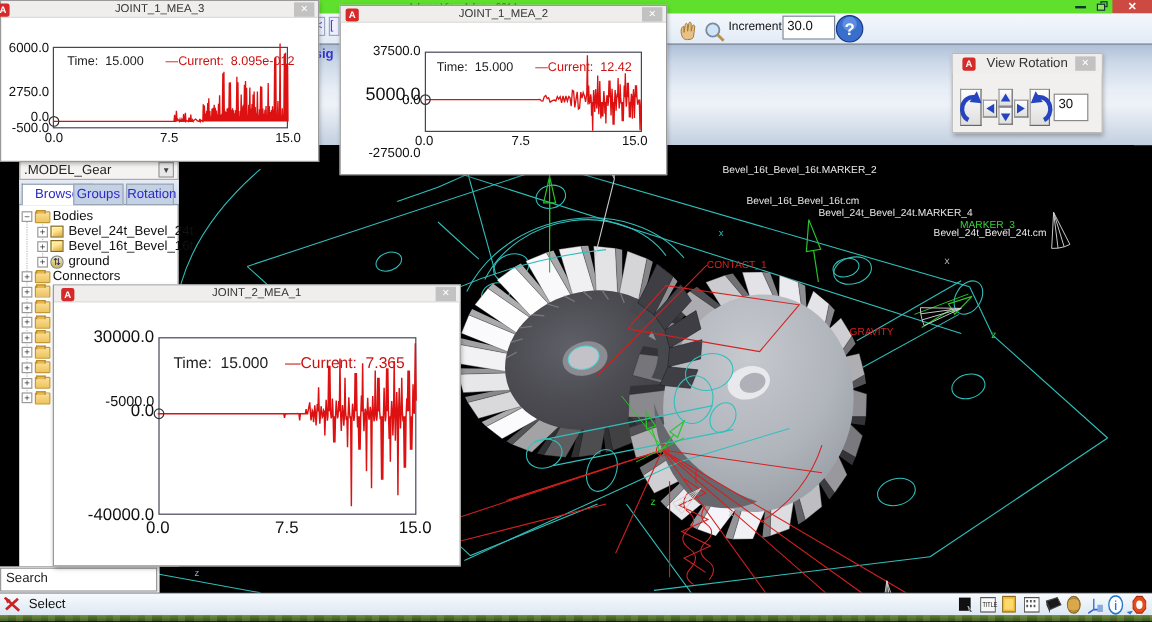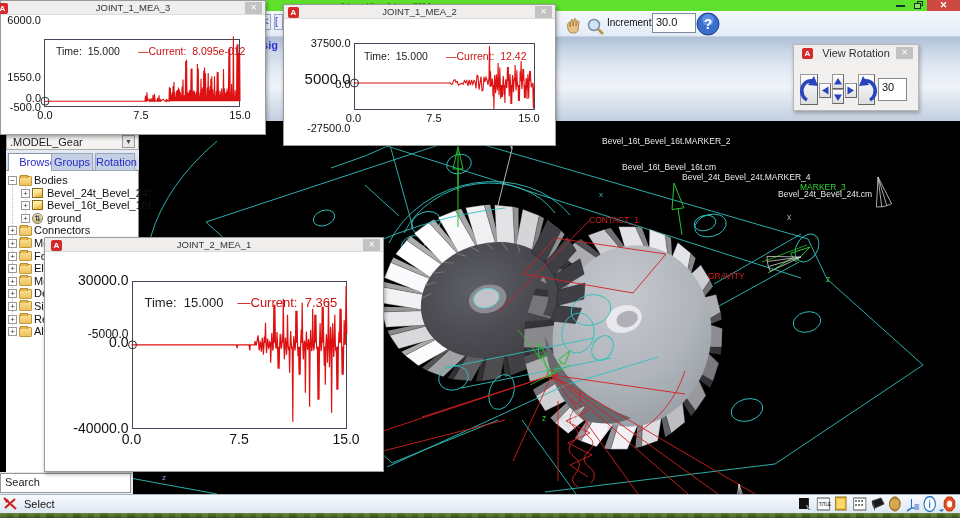--- a/index.html
+++ b/index.html
@@ -20,21 +20,21 @@
 #increment { left:607px; top:17px; font-size:10px; color:#111; }
 #incbox { left:652px; top:13px; width:44px; height:20px; background:#fff;
   border:1px solid #7a8a9a; font-size:11px; color:#111; padding:2px 0 12px 3px; }
 #ribbon { left:0; top:37px; width:960px; height:84px;
   background:linear-gradient(#aebfd6,#ccd8e8 18%,#e8eef6 45%,#eef2f8 60%,#d8e1ec 80%,#c2cfdf); }
 #esig { left:256px; top:39px; font-size:11px; color:#3434cc; font-weight:bold; }
 .tbfrag { top:14px; width:9px; height:16px; border:1px solid #9ab; background:#eef; color:#23c;
   font-size:10px; line-height:14px; overflow:hidden; }
 
 
-#lpanel { left:6px; top:121px; width:133px; height:351px; background:#fff;
+#lpanel { left:16px; top:121px; width:133px; height:351px; background:#fff;
   border-right:1px solid #888; }
 #mheader { left:0; top:13px; width:133px; height:16px; background:#f4f3f2;
   border:1px solid #aaa; font-size:11px; color:#222; padding:1px 0 0 3px; }
 #mdrop { left:116px; top:14px; width:13px; height:13px; background:#e8e8e8;
   border:1px solid #999; font-size:8px; text-align:center; line-height:12px; color:#444; }
 #tabs { left:0; top:29px; width:133px; height:21px;
   background:linear-gradient(#e6ecf5,#ccd7e8); border-bottom:1px solid #8a96a8; }
 .tab { position:absolute; top:32px; height:18px; font-size:11px; color:#2a2ac8;
   text-align:center; padding-top:2px; }
 #tab1 { left:2px; width:59px; background:#fff; border:1px solid #8a96a8; border-bottom:none; }
@@ -467,22 +467,22 @@
       <path d="M 44,33 L 40,39.5 L 48,39.5 Z" fill="#2644c0"></path>
       <path d="M 44,56 L 40,49.5 L 48,49.5 Z" fill="#2644c0"></path>
     </svg>
     <div id="vrin">30</div>
   </div>
 
 <div class="pw" style="left:0px;top:0px;width:266px;height:135px;">
   <div class="pwt"><div class="aic" style="left:-4px;">A</div><span>JOINT_1_MEA_3</span>
     <div class="pwx">✕</div></div>
   <div class="pfr" style="left:43px;top:37.5px;width:196px;height:68px;"></div>
-  <div class="axl" style="right:224px;top:13px;font-size:11px;">6000.0</div>
-      <div class="axl" style="right:224px;top:69.58px;font-size:11px;">1550.0</div>
+  <div class="axl" style="right:224px;top:33px;font-size:11px;">6000.0</div>
+      <div class="axl" style="right:224px;top:69.58px;font-size:11px;">2750.0</div>
       <div class="axl" style="right:224px;top:91.08px;font-size:11px;">0.0</div>
       <div class="axl" style="right:224px;top:100.08px;font-size:11px;">-500.0</div>
       <div class="axl2" style="left:14px;top:107.5px;font-size:11px;">0.0</div>
       <div class="axl2" style="left:110px;top:107.5px;font-size:11px;">7.5</div>
       <div class="axl2" style="left:209px;top:107.5px;font-size:11px;">15.0</div>
   <div class="leg" style="left:55px;top:44px;font-size:10.5px;">Time:&nbsp; 15.000</div>
   <div class="legr" style="left:137px;top:44px;font-size:10.5px;">—Current:&nbsp; 8.095e-012</div>
   <svg width="266" height="135" style="position:absolute;left:0;top:0;">
     <polyline points="44.0,100.2 46.0,100.2 48.0,100.2 50.0,100.2 52.0,100.2 54.0,100.2 56.0,100.2 58.0,100.2 60.0,100.2 62.0,100.2 64.0,100.2 66.0,100.2 68.0,100.2 70.0,100.2 72.0,100.2 74.0,100.2 76.0,100.2 78.0,100.2 80.0,100.2 82.0,100.2 84.0,100.2 86.0,100.2 88.0,100.2 90.0,100.2 92.0,100.2 94.0,100.2 96.0,100.2 98.0,100.2 100.0,100.2 102.0,100.2 104.0,100.2 106.0,100.2 108.0,100.2 110.0,100.2 112.0,100.2 114.0,100.2 116.0,100.2 118.0,100.2 120.0,100.2 122.0,100.2 124.0,100.2 126.0,100.2 128.0,100.2 130.0,100.2 132.0,100.2 134.0,100.2 136.0,100.2 138.0,100.2 140.0,100.2 142.0,100.2 144.0,100.2 144.5,94.6 145.0,100.2 145.5,100.2 146.0,91.4 146.5,100.2 147.0,98.2 148.5,100.2 149.0,98.4 149.5,100.2 150.0,100.2 150.5,98.5 151.0,100.2 151.5,100.2 152.0,94.0 152.5,100.2 153.0,100.2 153.5,92.9 154.0,100.2 154.5,99.5 156.0,100.2 156.5,97.1 157.0,100.2 157.5,100.2 158.0,94.4 158.5,100.2 159.0,100.2 159.5,98.9 160.0,100.2 160.5,99.3 162.0,98.2 163.5,99.7 165.0,100.2 165.5,98.0 166.0,100.2 166.5,99.2 168.0,100.2 168.4,85.9 168.9,100.2 169.3,87.0 169.8,100.2 170.2,93.7 170.7,100.2 171.2,91.3 171.6,100.2 172.1,84.9 172.5,100.2 173.0,80.9 173.4,100.2 173.9,91.5 174.3,100.2 174.8,96.1 175.2,100.2 175.7,89.7 176.1,100.2 176.6,88.8 177.0,100.2 177.5,86.4 177.9,100.2 178.4,88.8 178.8,100.2 179.3,91.1 179.7,100.2 180.2,94.3 180.6,100.2 181.1,85.4 181.5,100.2 182.0,78.4 182.4,100.2 182.9,94.7 183.3,100.2 183.8,93.9 184.2,100.2 184.7,60.1 185.1,100.2 185.6,58.7 186.0,100.2 186.5,91.3 186.9,100.2 187.4,92.3 187.8,100.2 188.3,89.5 188.7,100.2 189.2,88.8 189.6,100.2 190.1,67.8 190.5,100.2 191.0,67.5 191.4,100.2 191.9,90.5 192.3,100.2 192.8,89.2 193.2,100.2 193.7,90.8 194.1,100.2 194.6,93.5 195.0,100.2 195.5,90.8 195.9,100.2 196.4,62.9 196.8,100.2 197.3,67.5 197.7,100.2 198.2,95.9 198.6,100.2 199.1,91.6 199.5,100.2 200.0,77.8 200.4,100.2 200.9,87.8 201.3,100.2 201.8,86.4 202.2,100.2 202.7,69.7 203.1,100.2 203.6,66.6 204.0,100.2 204.5,72.2 204.9,100.2 205.4,94.9 205.8,100.2 206.3,86.4 206.7,100.2 207.2,72.0 207.6,100.2 208.1,89.5 208.5,100.2 209.0,85.6 209.4,100.2 209.9,77.8 210.3,100.2 210.8,75.3 211.2,100.2 211.7,88.2 212.1,100.2 212.6,93.3 213.0,100.2 213.5,75.3 213.9,100.2 214.4,94.9 214.8,100.2 215.3,90.0 215.7,100.2 216.2,70.8 216.6,100.2 217.1,71.2 217.5,100.2 218.0,89.5 218.4,100.2 218.9,93.7 219.3,100.2 219.8,90.4 220.2,100.2 220.7,87.4 221.1,100.2 221.6,94.7 222.0,100.2 222.5,68.1 222.9,100.2 223.4,87.3 223.8,100.2 224.3,92.4 224.7,100.2 225.2,90.6 225.6,100.2 226.1,87.6 226.5,100.2 227.0,90.3 227.4,100.2 227.9,48.0 228.3,100.2 228.8,46.6 229.2,100.2 229.7,94.2 230.1,100.2 230.6,83.1 231.0,100.2 231.5,97.2 231.9,100.2 232.4,35.2 232.8,100.2 233.3,96.1 233.7,100.2 234.2,89.3 234.6,100.2 235.1,94.9 235.5,100.2 236.0,43.8 236.4,100.2 236.9,42.9 237.3,100.2 237.8,52.1 238.2,100.2 238.7,54.1 239.0,100.2" fill="none" stroke="#dd1111" stroke-width="1.1"></polyline>
     <circle cx="44" cy="100.2" r="4" fill="none" stroke="#333" stroke-width="1"></circle>

